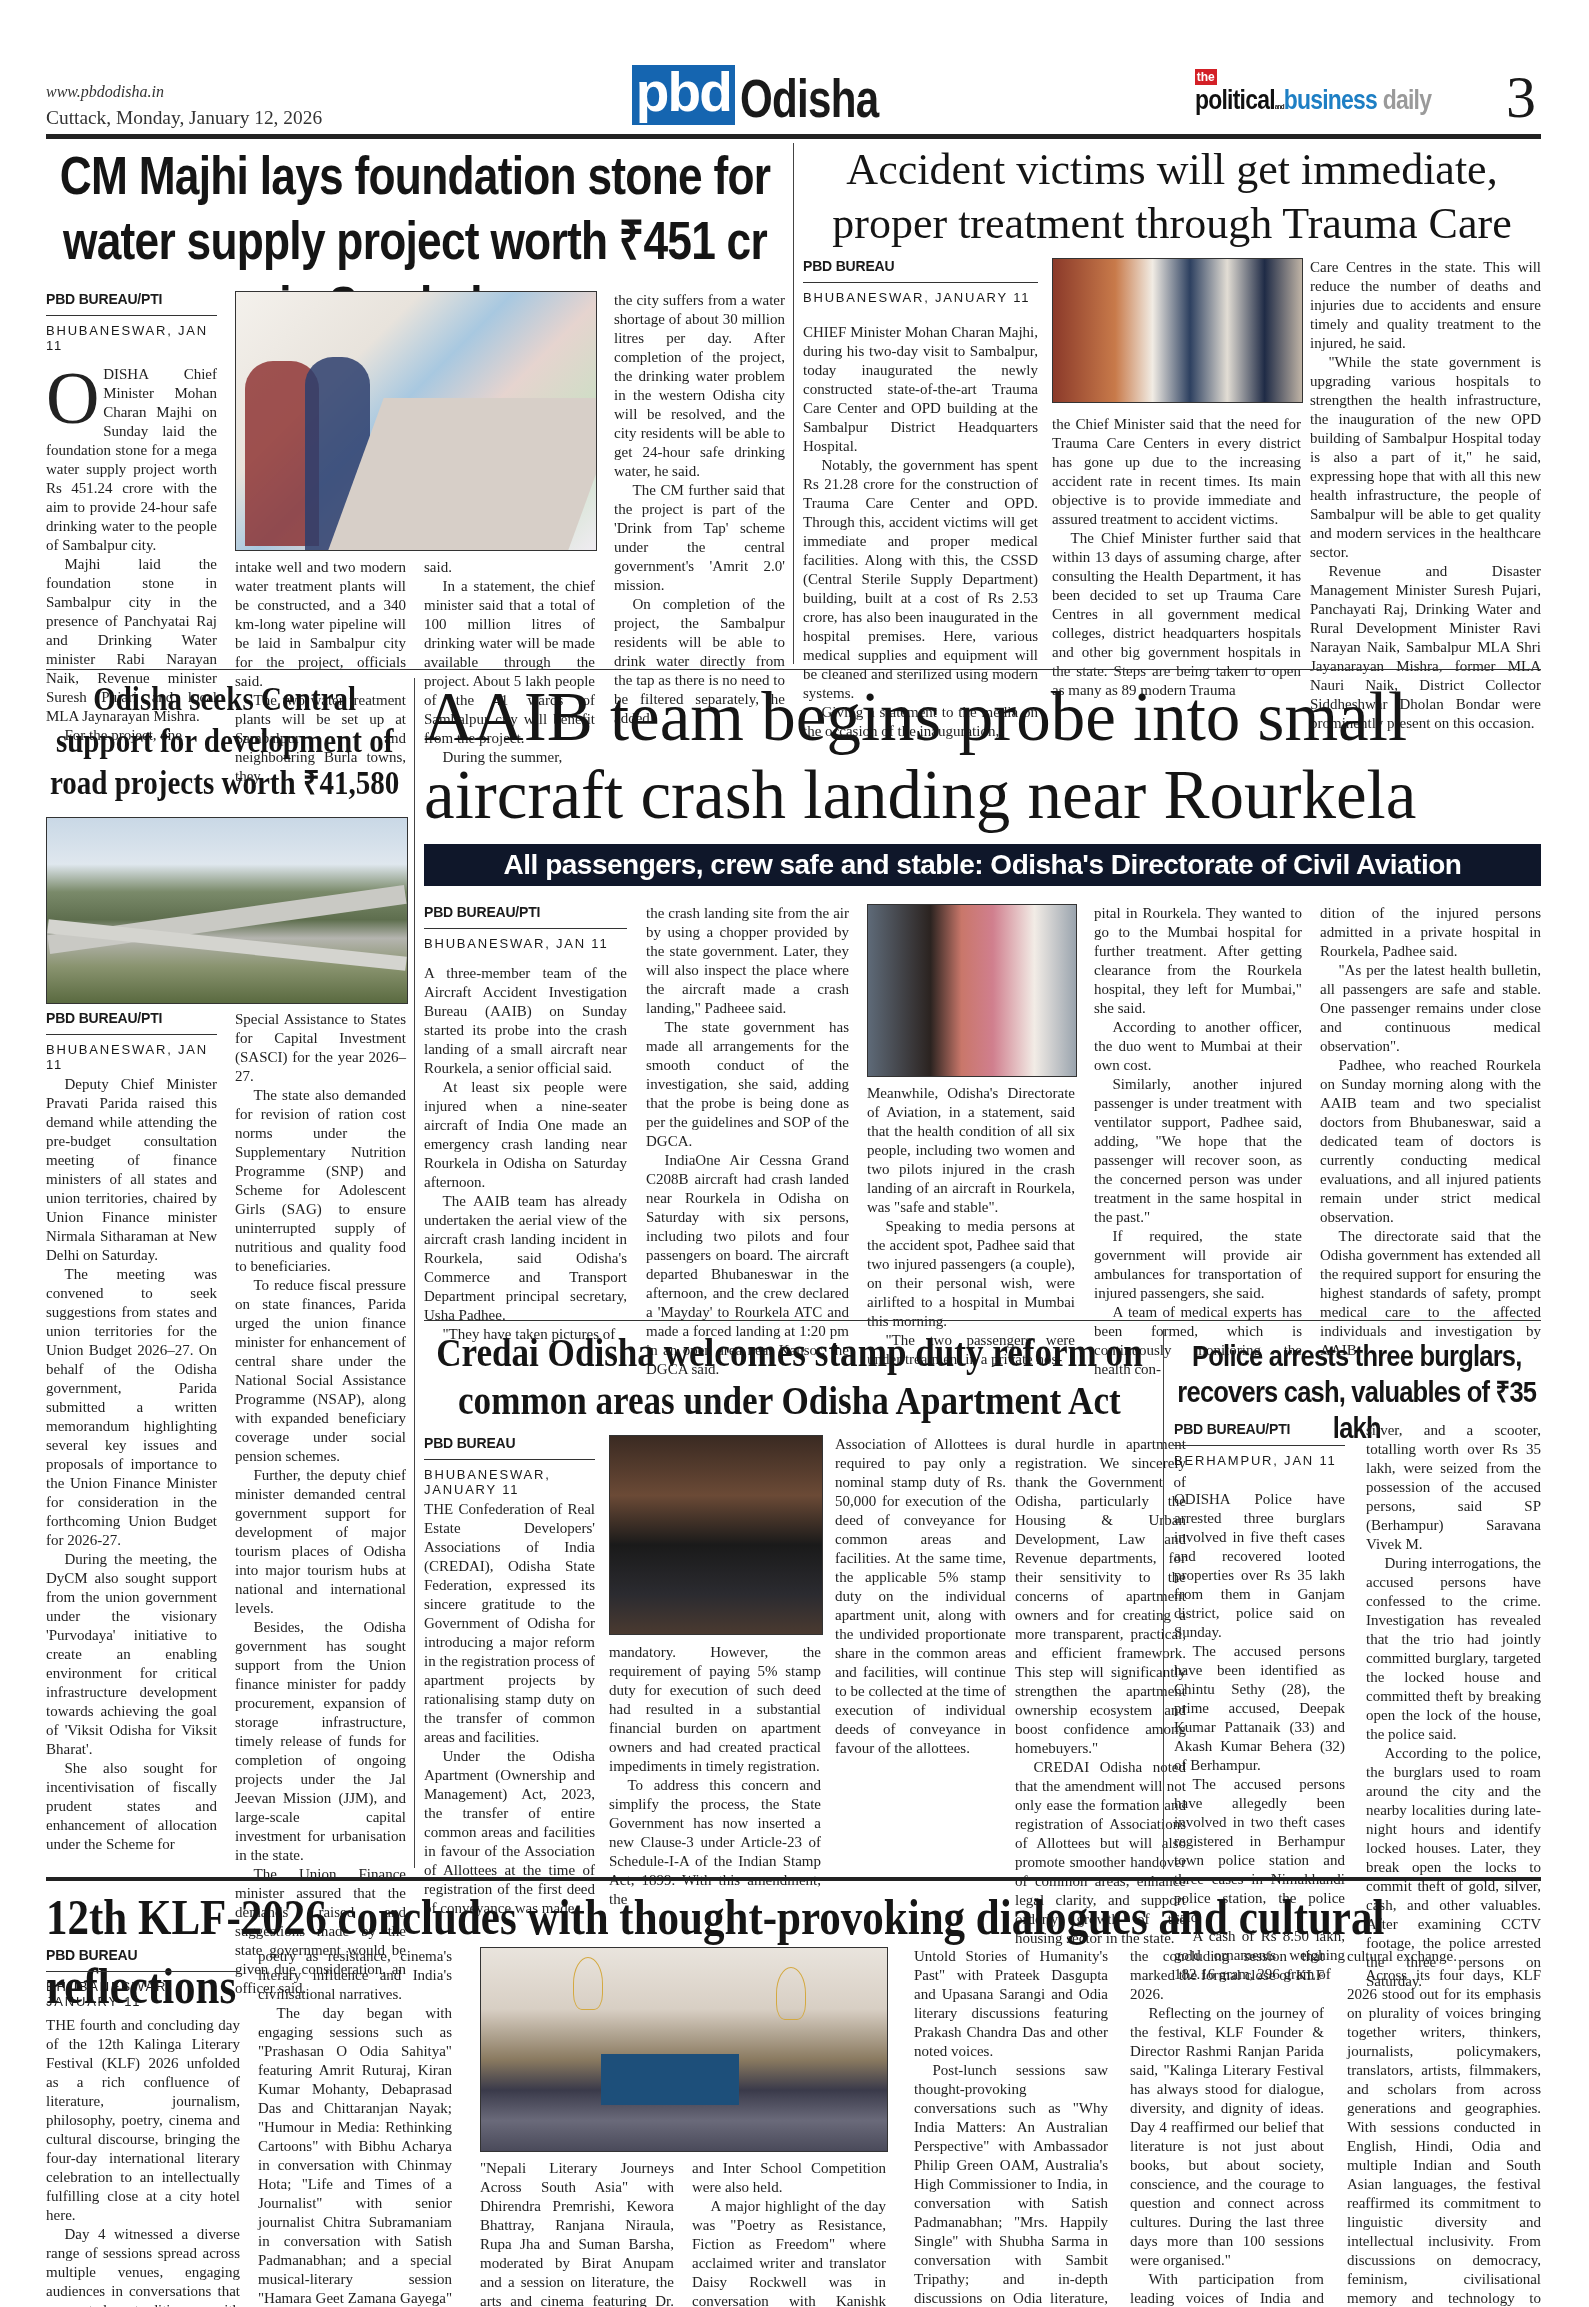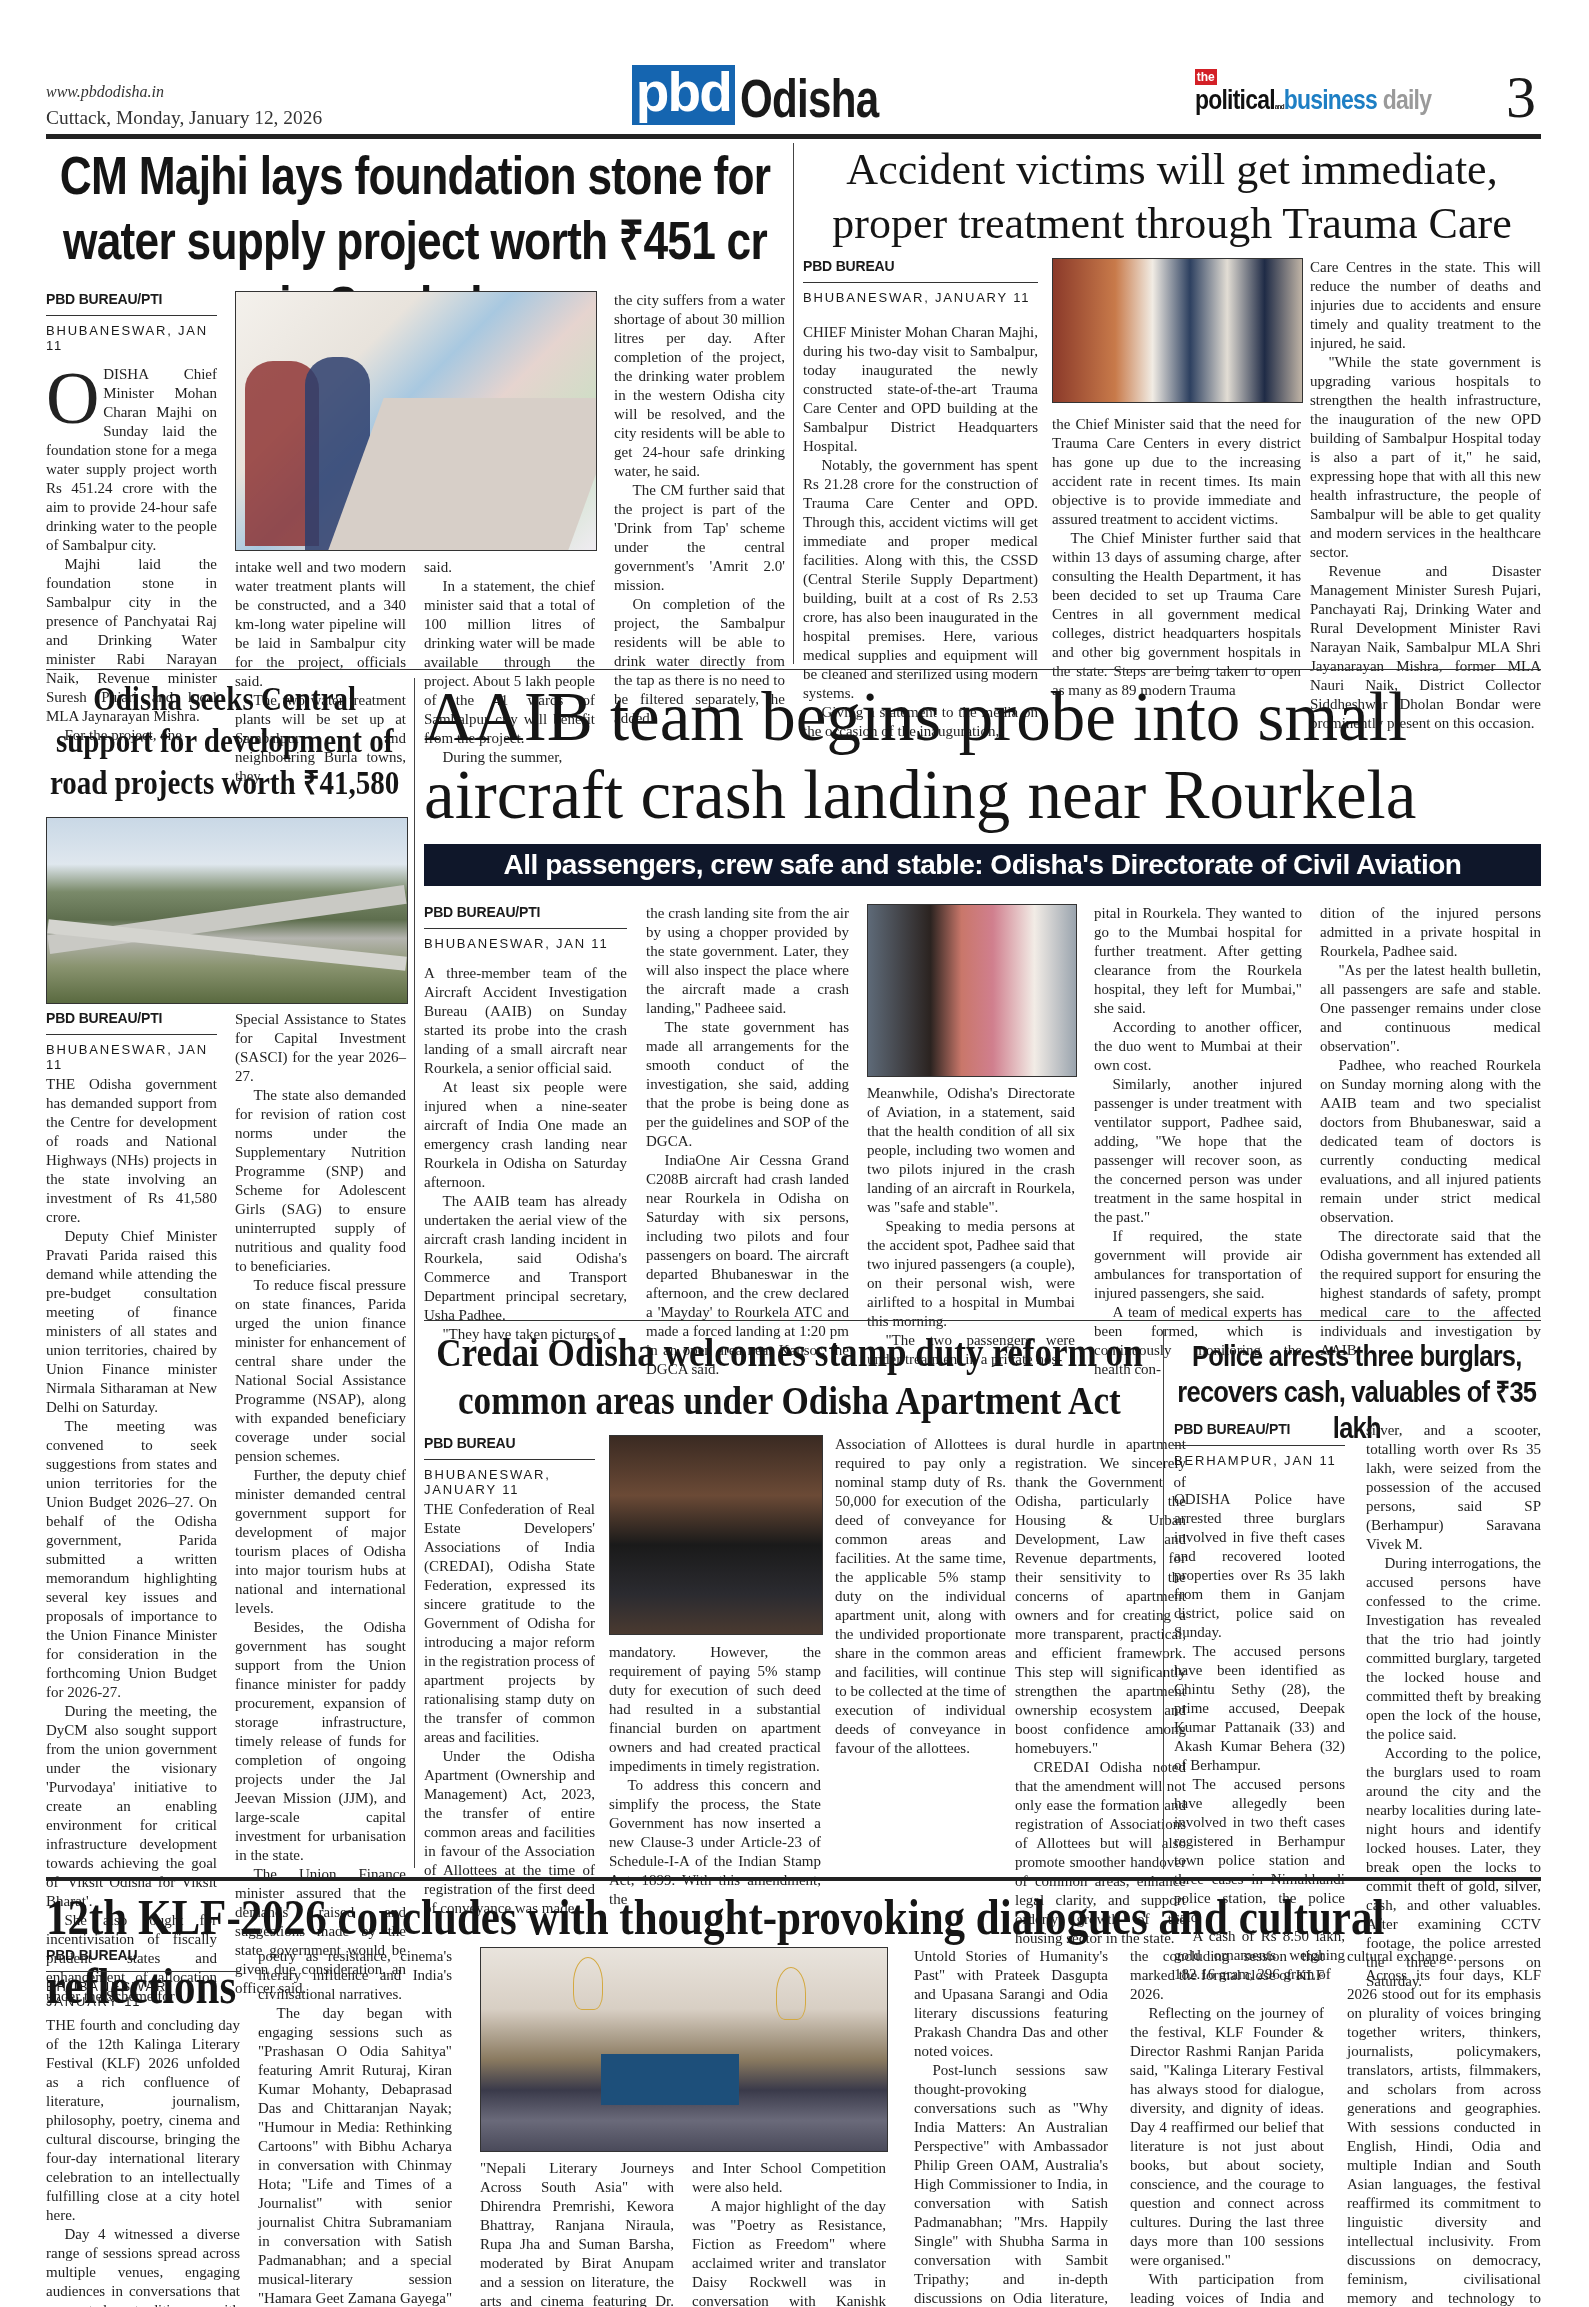--- a/index.html
+++ b/index.html
@@ -103,21 +103,20 @@
 <div class="abs hl-serif" style="left:46px;top:678px;width:360px;font-size:33px;line-height:42px;font-weight:bold;transform:scaleX(.88);transform-origin:left top;width:406px">Odisha seeks Central support for development of road projects worth ₹41,580 crore</div>
 <div class="abs photo" style="left:46px;top:817px;width:360px;height:185px;background:linear-gradient(180deg,#c9d8e6 0%,#dfe7ee 25%,#7a8a6a 40%,#5e6e4e 55%,#b5b5b0 65%,#8a9470 80%,#5a6a40 100%);" title="highway-interchange-photo">
   <div style="position:absolute;left:0;top:92px;width:360px;height:18.5px;background:#c9c9c4;transform:rotate(-8deg)"></div>
   <div style="position:absolute;left:0;top:120px;width:360px;height:14px;background:#d4d4cf;transform:rotate(6deg)"></div>
 </div>
 <div class="abs" style="left:46px;top:1010px;width:171px">
   <div class="byline">PBD BUREAU/PTI</div>
   <div class="dateline">BHUBANESWAR, JAN 11</div>
 </div>
 <div class="abs col" style="left:46px;top:1075px;width:171px">
-  <p class="first">THE Odisha government has demanded support from the Centre for development of roads and National Highways (NHs) projects in the state involving an investment of Rs 41,580 crore.</p>
   <p>Deputy Chief Minister Pravati Parida raised this demand while attending the pre-budget consultation meeting of finance ministers of all states and union territories, chaired by Union Finance minister Nirmala Sitharaman at New Delhi on Saturday.</p>
   <p>The meeting was convened to seek suggestions from states and union territories for the Union Budget 2026–27. On behalf of the Odisha government, Parida submitted a written memorandum highlighting several key issues and proposals of importance to the Union Finance Minister for consideration in the forthcoming Union Budget for 2026-27.</p>
   <p>During the meeting, the DyCM also sought support from the union government under the visionary 'Purvodaya' initiative to create an enabling environment for critical infrastructure development towards achieving the goal of 'Viksit Odisha for Viksit Bharat'.</p>
   <p>She also sought for incentivisation of fiscally prudent states and enhancement of allocation under the Scheme for</p>
 </div>
 <div class="abs col" style="left:235px;top:1010px;width:171px">
   <p class="first">Special Assistance to States for Capital Investment (SASCI) for the year 2026–27.</p>
   <p>The state also demanded for revision of ration cost norms under the Supplementary Nutrition Programme (SNP) and Scheme for Adolescent Girls (SAG) to ensure uninterrupted supply of nutritious and quality food to beneficiaries.</p>
   <p>To reduce fiscal pressure on state finances, Parida urged the union finance minister for enhancement of central share under the National Social Assistance Programme (NSAP), along with expanded beneficiary coverage under social pension schemes.</p>
   <p>Further, the deputy chief minister demanded central government support for development of major tourism places of Odisha into major tourism hubs at national and international levels.</p>

